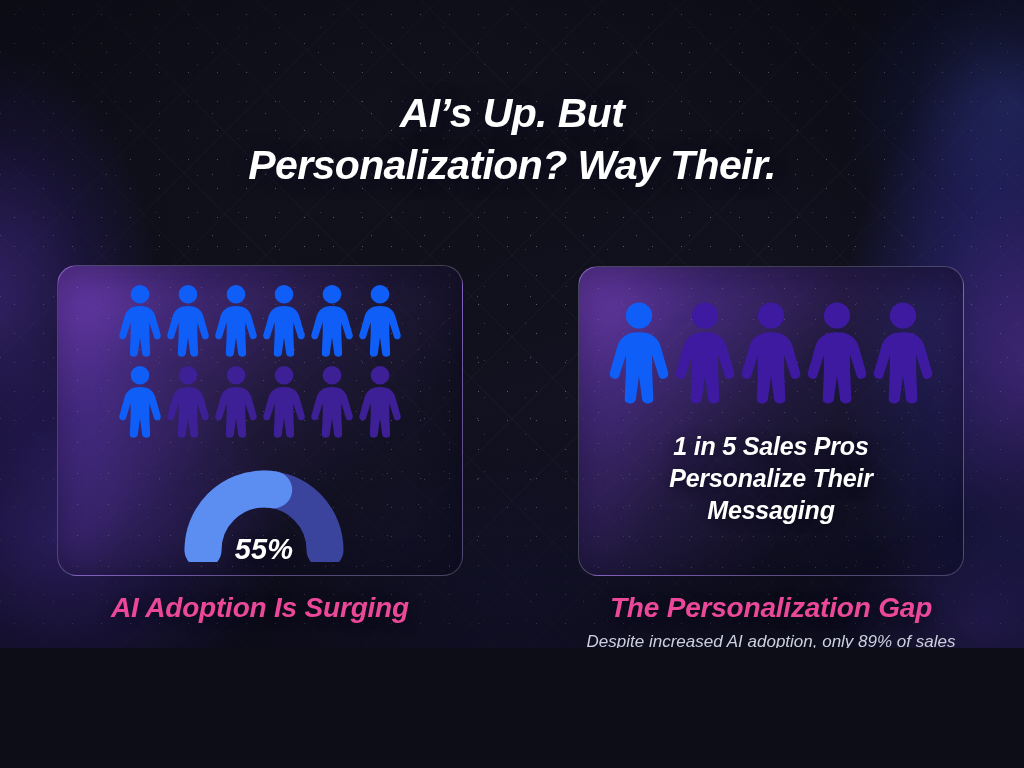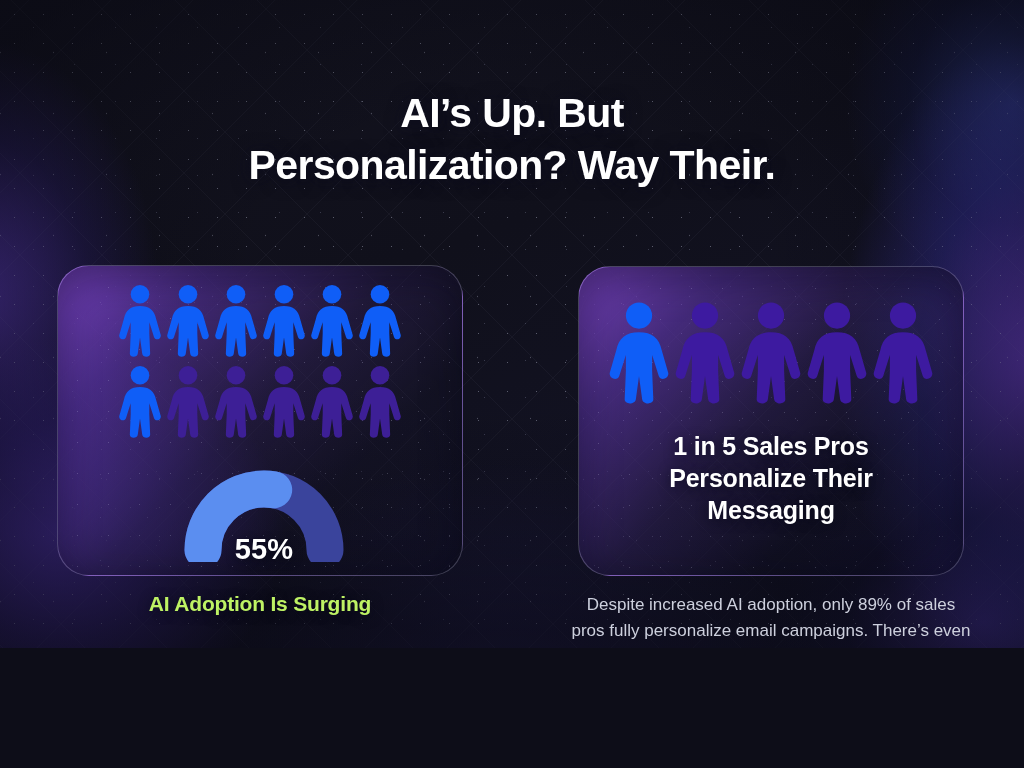--- a/index.html
+++ b/index.html
@@ -5,20 +5,21 @@
 <style>
   * { margin:0; padding:0; box-sizing:border-box; }
   html, body {
     width:1024px; height:768px; overflow:hidden;
     background:#0d0d18;
     font-family:"Liberation Sans", sans-serif;
   }
   #stage {
     position:relative; width:1024px; height:648px; overflow:hidden;
     background:#10101c;
+    font-style:italic;
   }
 
   
   .bg-base {
     position:absolute; inset:0;
     background:
       radial-gradient(ellipse 300px 260px at 6% 82%, rgba(96,62,210,0.85) 0%, rgba(70,45,165,0.45) 42%, rgba(20,18,45,0) 74%),
       radial-gradient(ellipse 230px 330px at -2% 46%, rgba(104,66,214,0.70) 0%, rgba(60,40,150,0.32) 48%, rgba(18,16,40,0) 78%),
       radial-gradient(ellipse 250px 420px at 101% 56%, rgba(120,70,225,0.80) 0%, rgba(70,60,200,0.40) 45%, rgba(18,16,40,0) 78%),
       radial-gradient(ellipse 210px 240px at 99% 16%, rgba(70,90,215,0.55) 0%, rgba(30,40,120,0.25) 50%, rgba(16,16,36,0) 80%),
@@ -54,21 +55,21 @@
     text-align:center; color:#ffffff;
     font-size:41px; font-weight:bold; line-height:1.26;
     letter-spacing:-0.6px;
     text-shadow:0 2px 18px rgba(10,10,30,0.8);
   }
   .title .l2 { display:block; }
 
   
   .card {
     position:absolute;
-    border-radius:32px;
+    border-radius:20px;
     border:1px solid rgba(198,198,222,0.26);
     overflow:hidden;
     background:
       linear-gradient(135deg, rgba(124,69,198,0.92) 0%, rgba(95,56,170,0.66) 22%, rgba(58,40,104,0.40) 48%, rgba(30,26,58,0.20) 70%, rgba(20,20,40,0.10) 100%);
     box-shadow:0 10px 40px rgba(5,5,18,0.45) inset;
   }
   .card .card-dots {
     position:absolute; inset:0; pointer-events:none;
     opacity:0.5;
     background-image:
@@ -115,21 +116,21 @@
     font-size:25px; font-weight:bold; line-height:1.28;
     letter-spacing:-0.2px;
     text-shadow:0 2px 12px rgba(8,8,24,0.75);
   }
 
   
   .caption { position:absolute; text-align:center; }
   #caption-left  { left:57px;  top:592px; width:406px; }
   #caption-right { left:570px; top:592px; width:402px; }
   .cap-title {
-    color:#bef264; font-size:21px; font-weight:bold;
+    color:#ec4899; font-size:28px; font-weight:bold;
     letter-spacing:-0.2px; margin-bottom:5px;
     text-shadow:0 2px 12px rgba(8,8,24,0.7);
   }
   .cap-body {
     color:#cdd0dd; font-size:17px; line-height:1.52; font-weight:normal;
   }
 </style>
 </head>
 <body>
 
@@ -241,16 +242,17 @@
       </div>
 
     <div class="card-headline">1 in 5 Sales Pros Personalize Their Messaging</div>
   </div>
 
   <div class="caption" id="caption-left">
     <div class="cap-title">AI Adoption Is Surging</div>
   </div>
 
   <div class="caption" id="caption-right">
+    <div class="cap-title">The Personalization Gap</div>
     <div class="cap-body">Despite increased AI adoption, only 89% of sales pros fully personalize email campaigns. There’s even less dedicated personalizing for social messaging.</div>
   </div>
 
 </div>
 
 </body></html>

